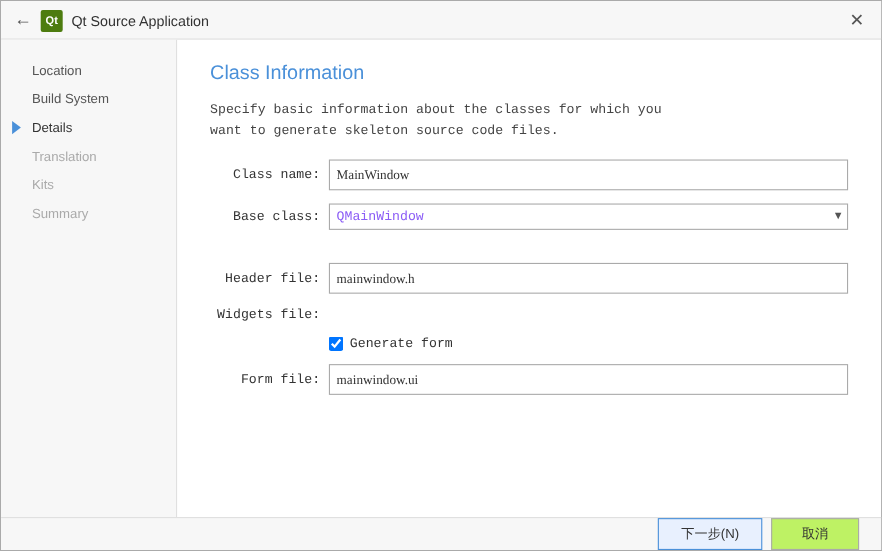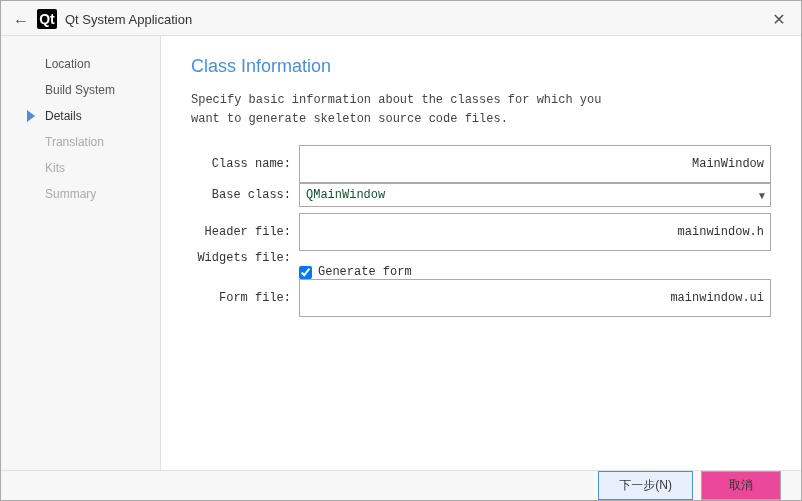--- a/index.html
+++ b/index.html
@@ -39,27 +39,27 @@
     }
     .back-btn {
       color: #555;
       font-size: 16px;
       cursor: pointer;
       line-height: 1;
     }
     .window-icon {
       width: 20px;
       height: 20px;
-      background: #000000;
+      background: #4d7c0f;
       border-radius: 2px;
       display: flex;
       align-items: center;
       justify-content: center;
       color: white;
-      font-size: 14px;
+      font-size: 10px;
       font-weight: bold;
     }
     .title-text {
       font-size: 13px;
       color: #333;
     }
     .close-btn {
       cursor: pointer;
       font-size: 16px;
       color: #555;
@@ -71,21 +71,21 @@
     }
     .main-content {
       display: flex;
       flex: 1;
       overflow: hidden;
     }
     .sidebar {
       width: 160px;
       background: #f7f7f7;
       border-right: 1px solid #e0e0e0;
-      padding: 16px 16px;
+      padding: 16px 0;
       display: flex;
       flex-direction: column;
       gap: 2px;
     }
     .sidebar-item {
       padding: 5px 16px 5px 28px;
       color: #555;
       font-size: 12px;
       cursor: pointer;
       display: flex;
@@ -126,58 +126,57 @@
       font-family: 'Courier New', monospace;
       font-size: 12px;
       color: #444;
       line-height: 1.6;
       margin-bottom: 16px;
       max-width: 480px;
     }
     .form-area {
       display: flex;
       flex-direction: column;
-      gap: 0;
+      gap: 12px;
     }
     .form-row {
       display: flex;
       align-items: center;
       gap: 8px;
     }
     .form-label {
       font-family: 'Courier New', monospace;
       font-size: 12px;
       color: #333;
       width: 100px;
       text-align: right;
       flex-shrink: 0;
     }
     .form-input {
       flex: 1;
-      height: 38px;
+      height: 28px;
       border: 1px solid #aaa;
       padding: 2px 6px;
-      font-family: Liberation Mono, monospace;
+      font-family: Liberation Serif, serif;
       font-size: 12px;
       color: #333;
       outline: none;
-      text-align: right;
     }
     .form-select-wrap {
       flex: 1;
       position: relative;
     }
     .form-select {
       width: 100%;
       height: 24px;
       border: 1px solid #aaa;
       padding: 2px 8px 2px 6px;
       font-family: 'Courier New', monospace;
       font-size: 12px;
-      color: #14532d;
+      color: #8b5cf6;
       background: white;
       appearance: none;
       outline: none;
       cursor: pointer;
     }
     .select-arrow {
       position: absolute;
       right: 4px;
       top: 50%;
       transform: translateY(-50%);
@@ -210,40 +209,40 @@
       padding: 0 20px;
       border-top: 1px solid #e0e0e0;
       gap: 8px;
       background: #f7f7f7;
     }
     .btn {
       padding: 5px 20px;
       font-size: 12px;
       cursor: pointer;
       border: 1px solid #aaa;
-      background: #ec4899;
+      background: #bef264;
       color: #333;
       min-width: 80px;
     }
     .btn-primary {
       background: #e8f0fe;
       border-color: #4a90d9;
       color: #333;
     }
   </style>
 </head>
 <body>
 
 <div class="dialog">
 
   <div class="title-bar">
     <div class="title-left">
       <span class="back-btn">←</span>
       <div class="window-icon">Qt</div>
-      <span class="title-text">Qt System Application</span>
+      <span class="title-text">Qt Source Application</span>
     </div>
     <span class="close-btn">✕</span>
   </div>
 
   <div class="main-content">
 
     <div class="sidebar">
       <div class="sidebar-item">
         <span>Location</span>
       </div>

